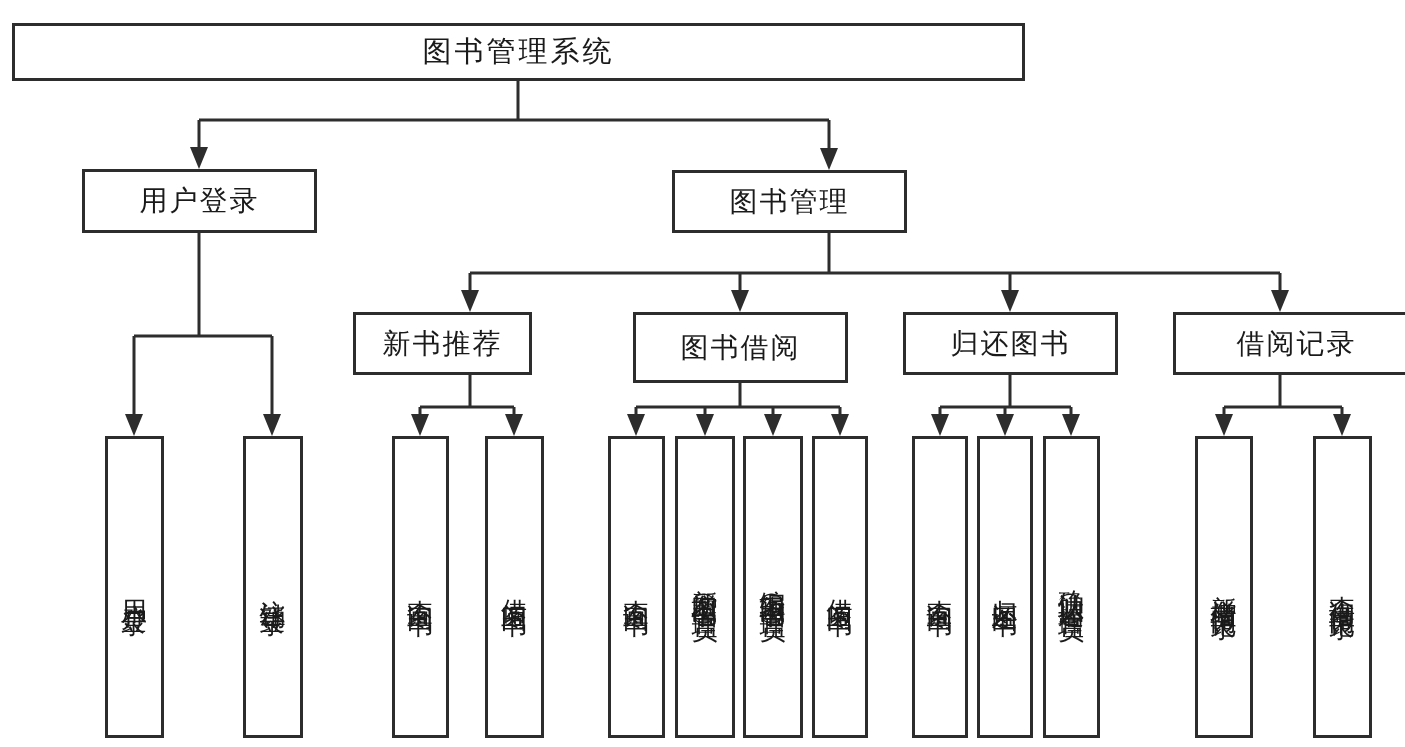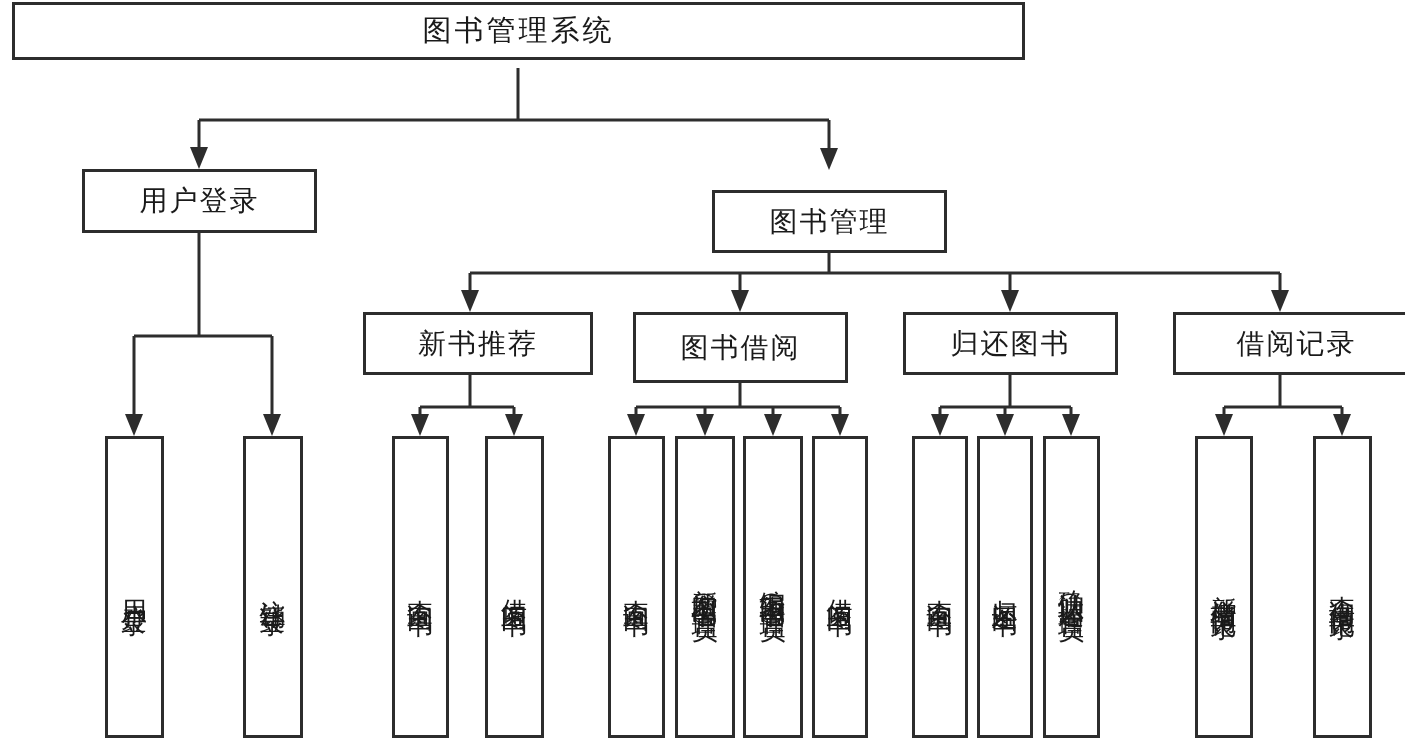--- a/index.html
+++ b/index.html
@@ -96,32 +96,32 @@
       <polygon points="1062,414 1080,414 1071,436"></polygon>
     </g>
 
     <g>
       <path d="M1280 375 V407 M1224 407 H1342 M1224 407 V414 M1342 407 V414"></path>
       <polygon points="1215,414 1233,414 1224,436"></polygon>
       <polygon points="1333,414 1351,414 1342,436"></polygon>
     </g>
   </svg>
 
-  <div class="node hnode root" style="left:12px; top:2px; width:1013px; height:58px;">
+  <div class="node hnode root" style="left:12px; top:23px; width:1013px; height:58px;">
     <span>图书管理系统</span>
   </div>
 
   <div class="node hnode" style="left:82px; top:169px; width:235px; height:64px;">
     <span>用户登录</span>
   </div>
-  <div class="node hnode" style="left:712px; top:170px; width:235px; height:63px;margin-top:20px;">
+  <div class="node hnode" style="left:672px; top:170px; width:235px; height:63px;">
     <span>图书管理</span>
   </div>
 
-  <div class="node hnode" style="left:363px; top:312px; width:230px; height:63px;">
+  <div class="node hnode" style="left:353px; top:312px; width:179px; height:63px;">
     <span>新书推荐</span>
   </div>
   <div class="node hnode" style="left:633px; top:312px; width:215px; height:71px;">
     <span>图书借阅</span>
   </div>
   <div class="node hnode" style="left:903px; top:312px; width:215px; height:63px;">
     <span>归还图书</span>
   </div>
   <div class="node hnode" style="left:1173px; top:312px; width:247px; height:63px;">
     <span>借阅记录</span>

